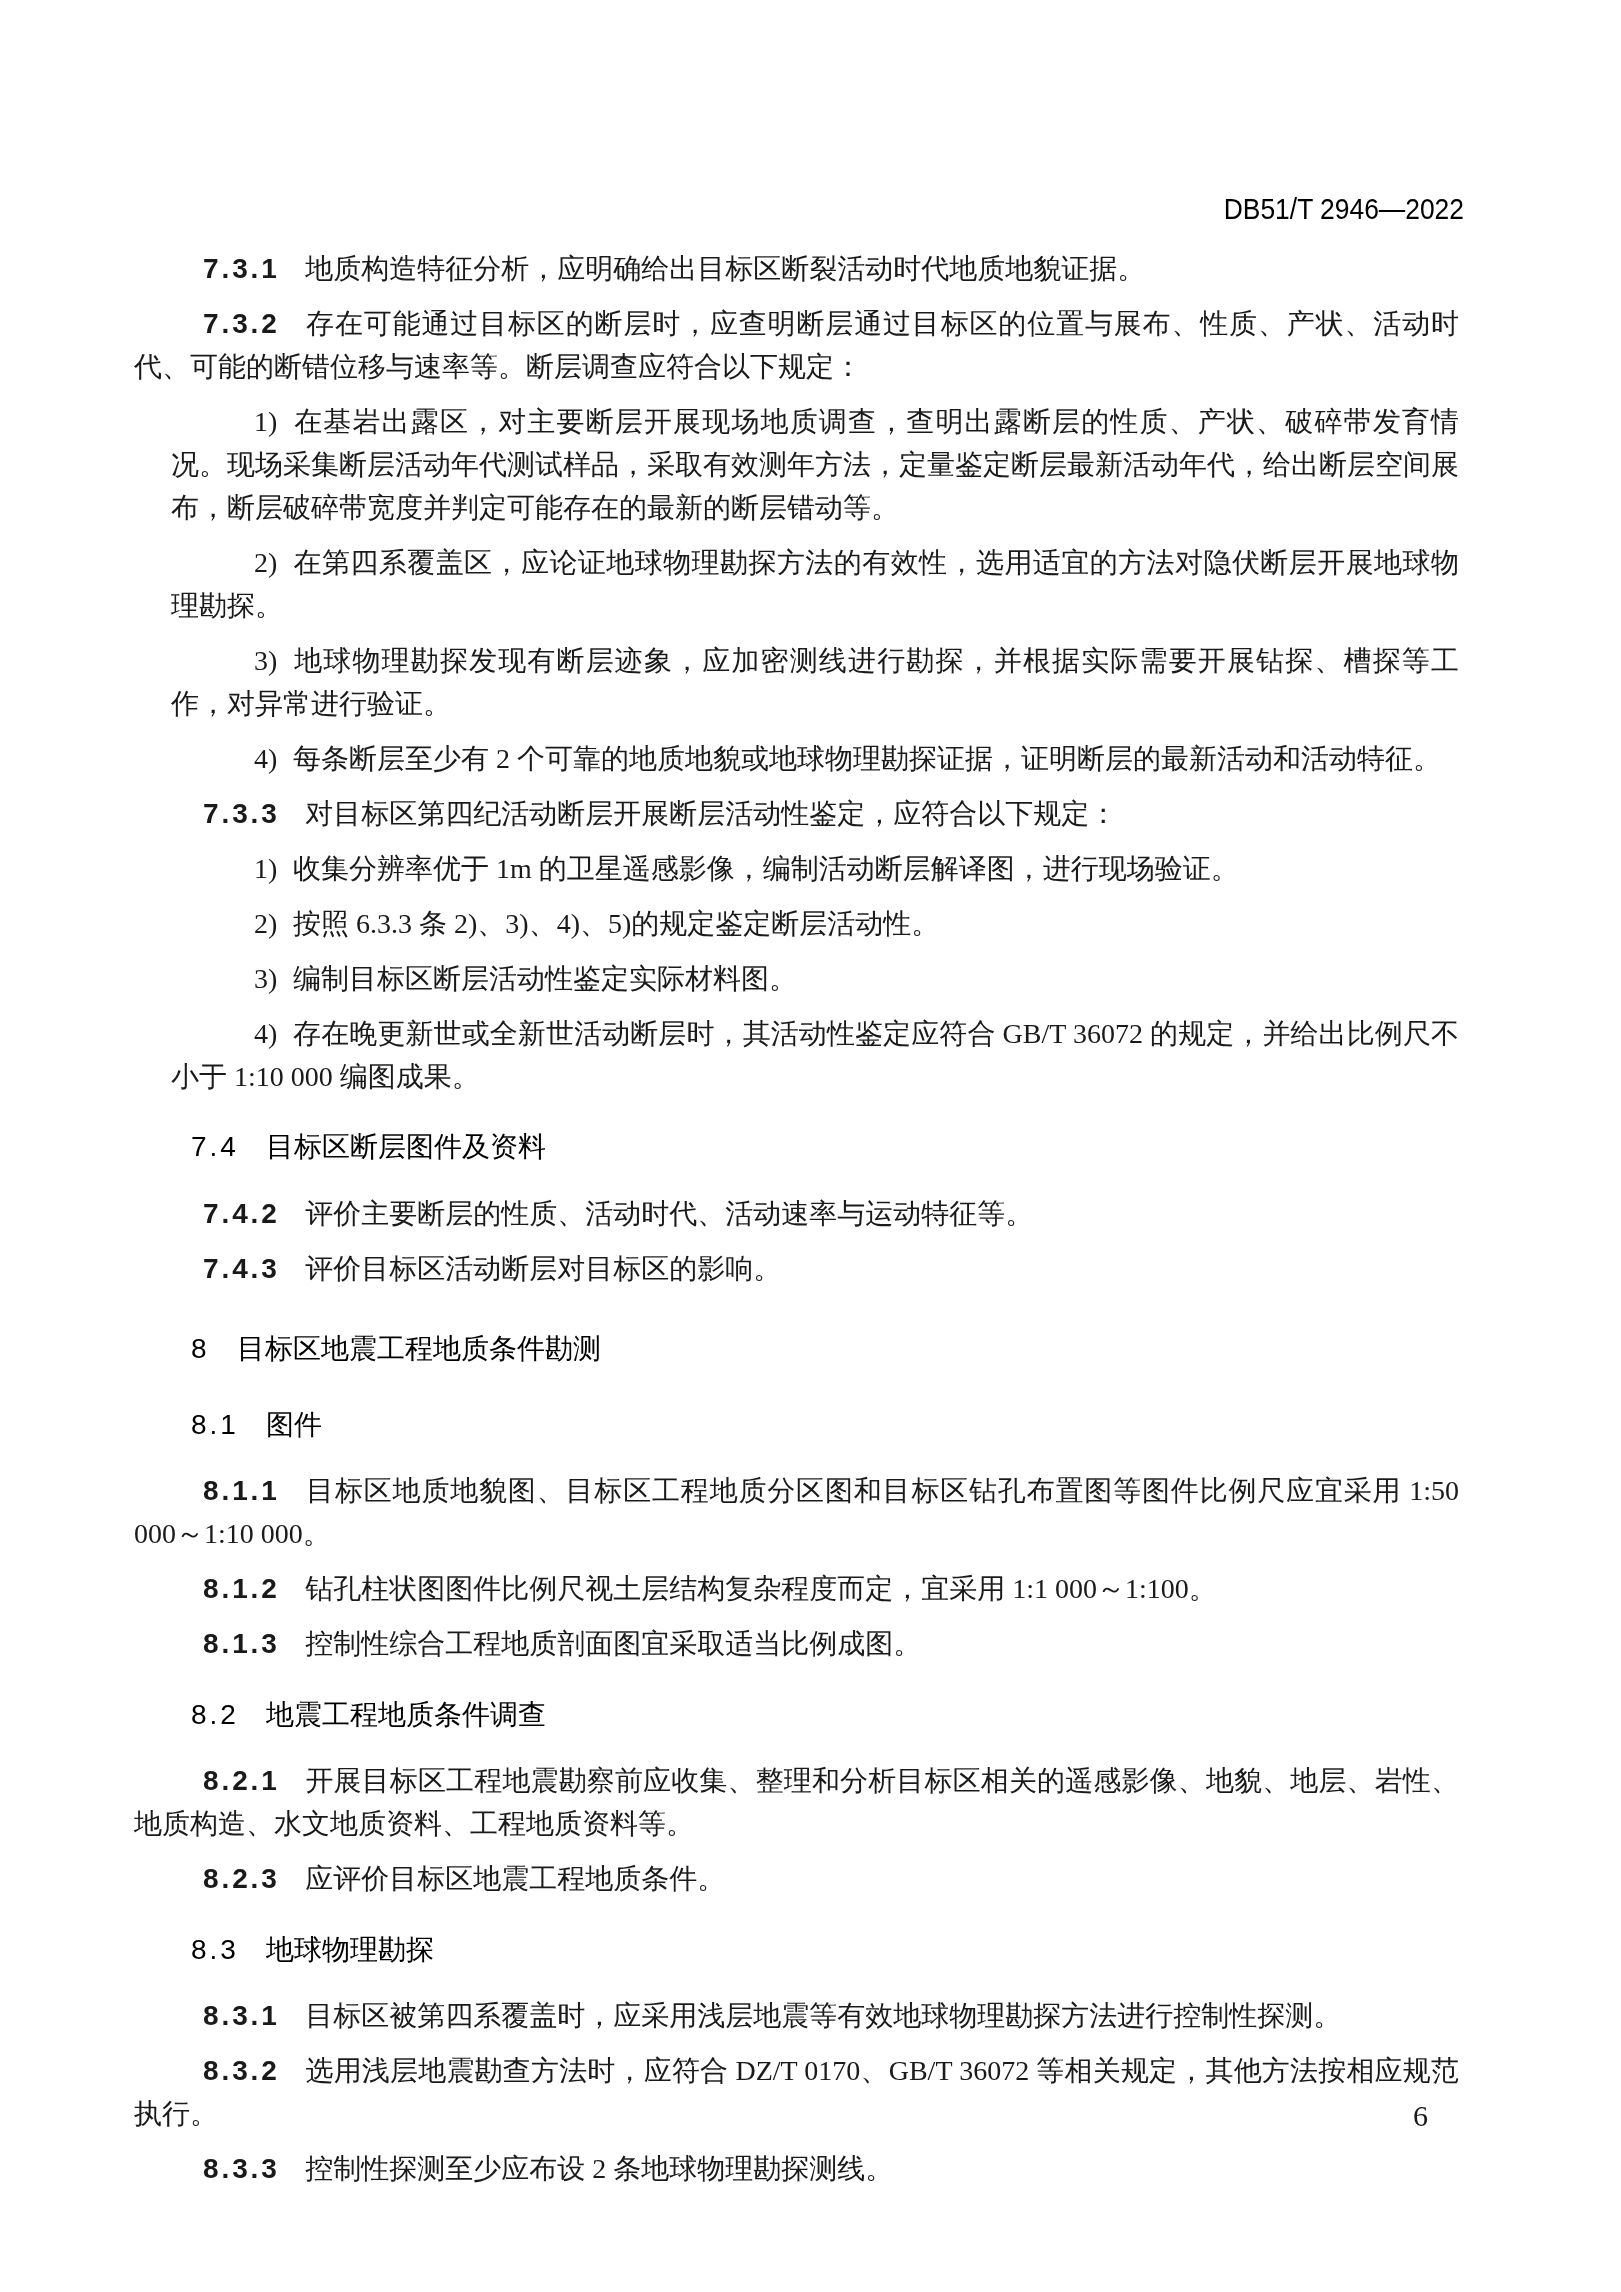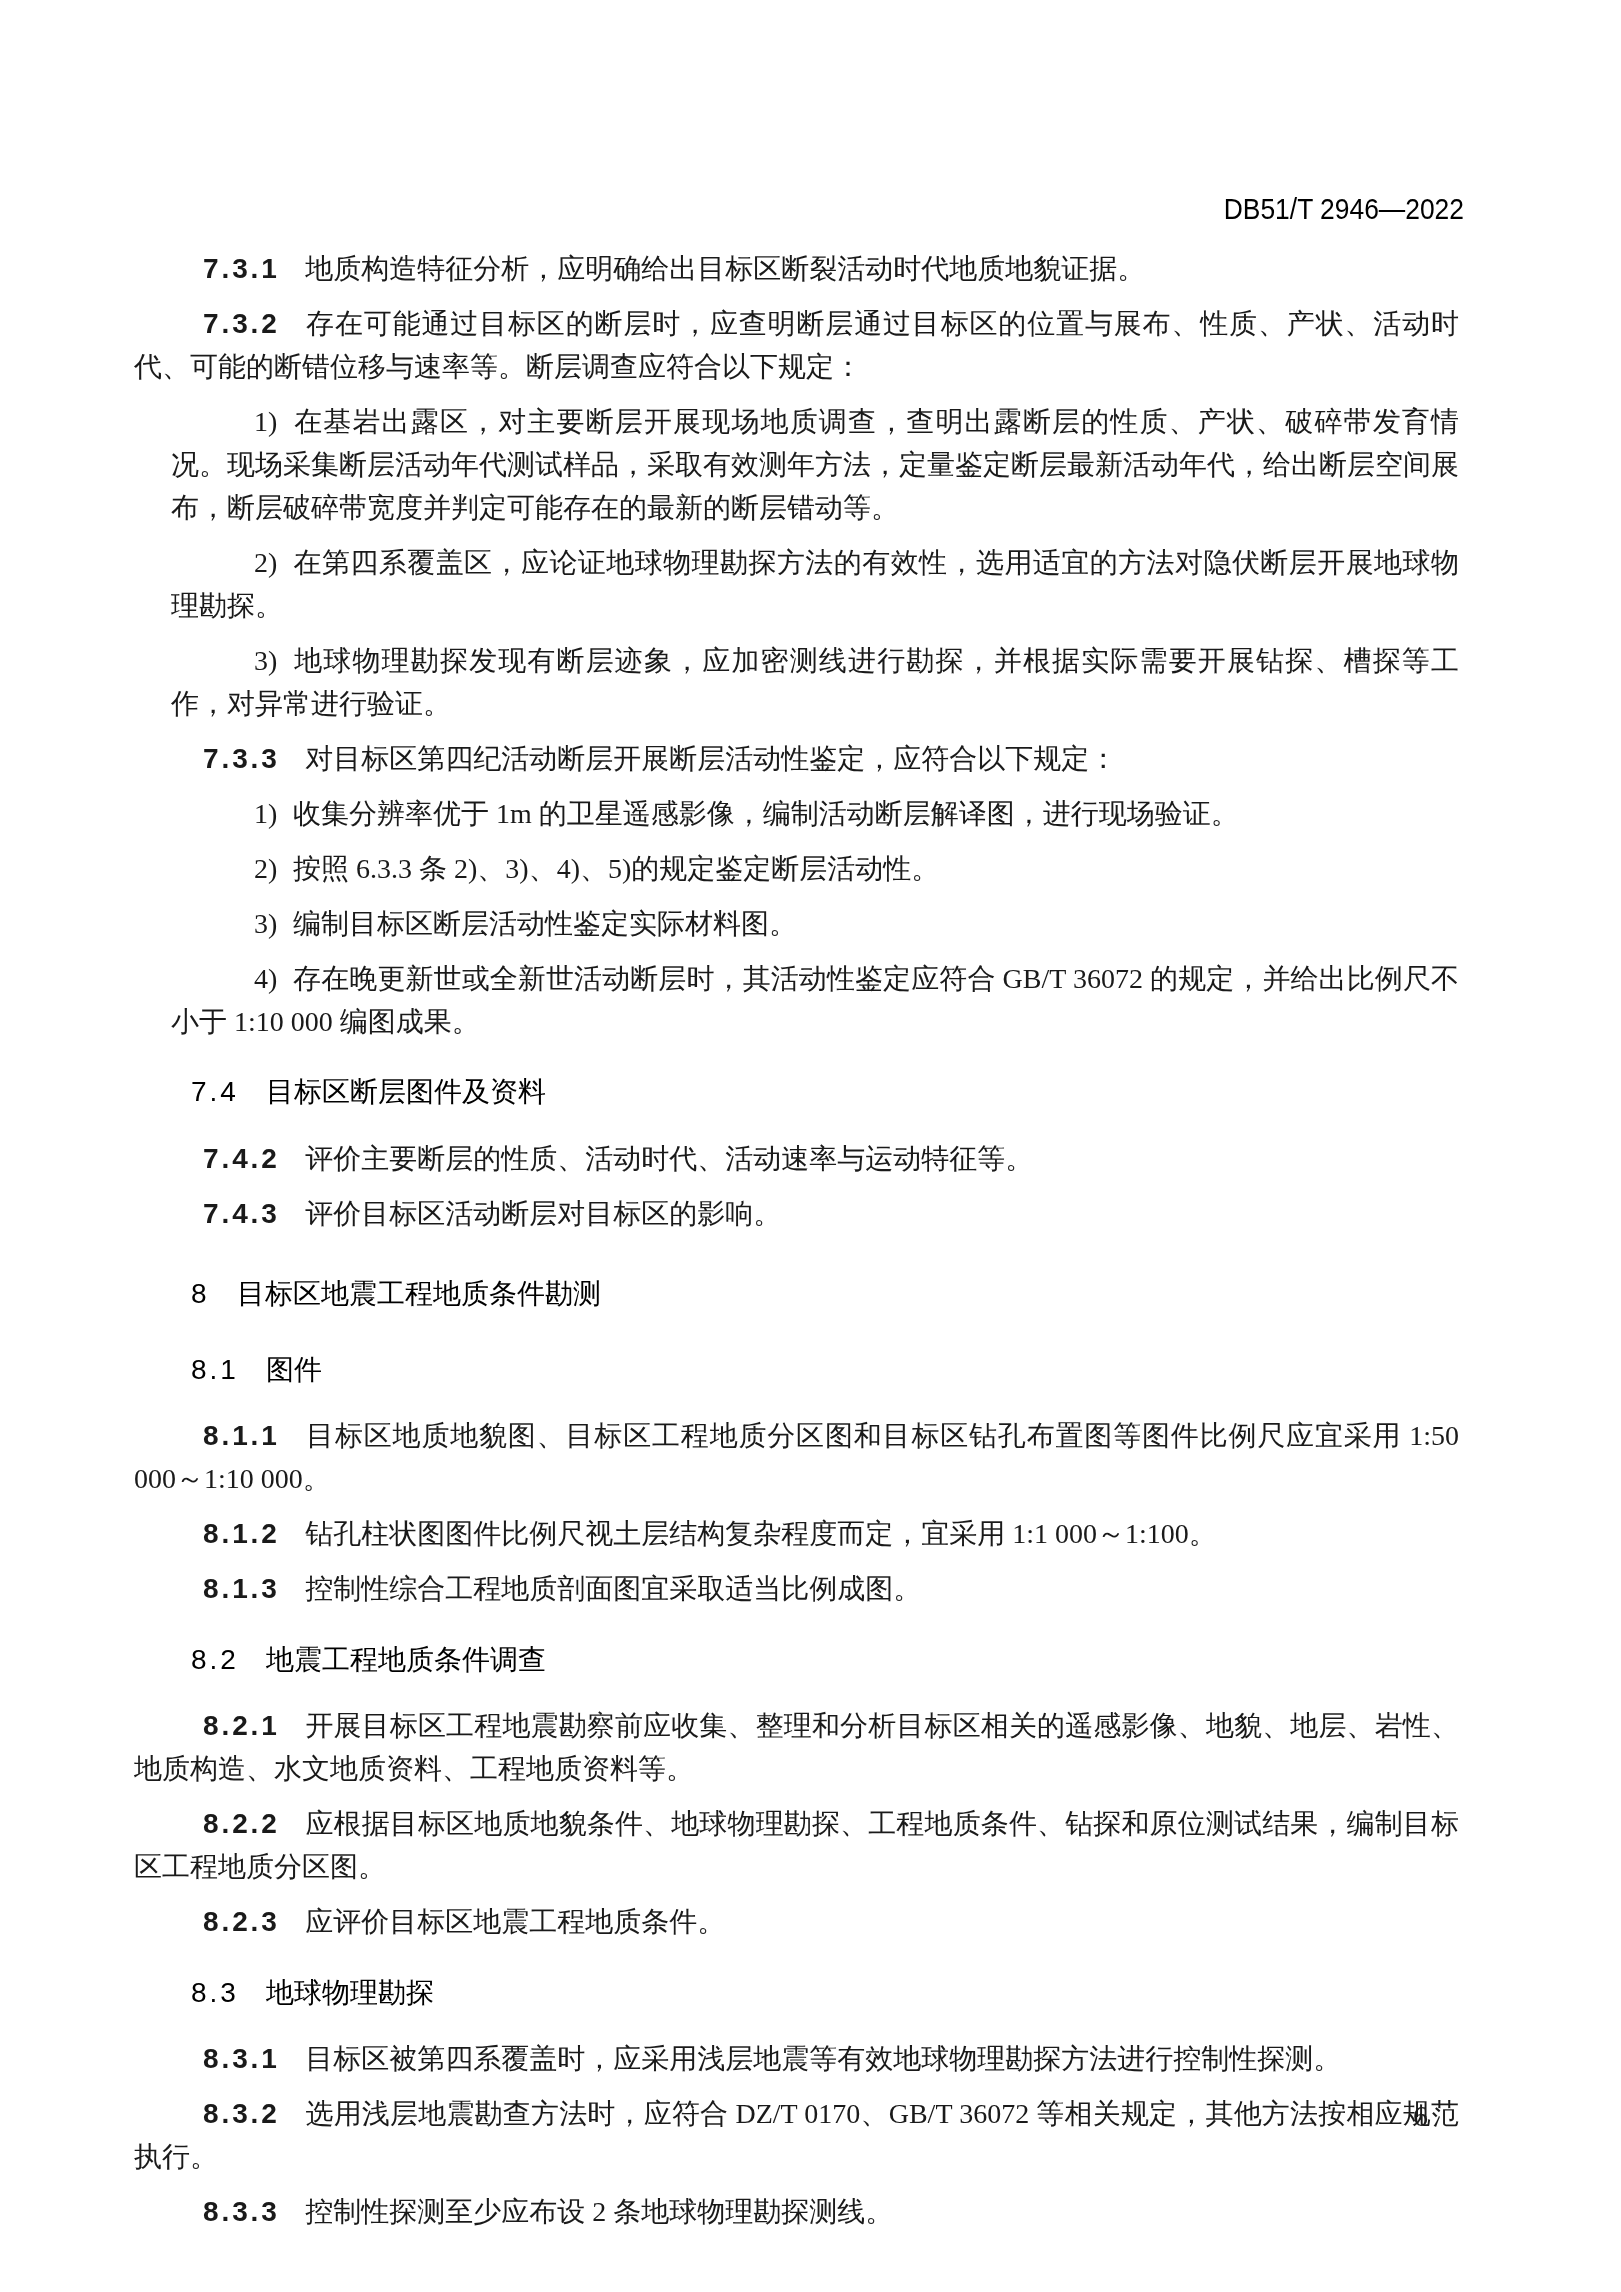--- a/index.html
+++ b/index.html
@@ -72,36 +72,36 @@
 
 <div class="page">
   <div class="doc-header">DB51/T 2946—2022</div>
 
   <div class="doc-body">
       <div class="blk clause"><span class="num">7.3.1</span><span class="txt">地质构造特征分析，应明确给出目标区断裂活动时代地质地貌证据。</span></div>
       <div class="blk clause"><span class="num">7.3.2</span><span class="txt">存在可能通过目标区的断层时，应查明断层通过目标区的位置与展布、性质、产状、活动时代、可能的断错位移与速率等。断层调查应符合以下规定：</span></div>
       <div class="blk list"><span class="num">1)</span><span class="txt">在基岩出露区，对主要断层开展现场地质调查，查明出露断层的性质、产状、破碎带发育情况。现场采集断层活动年代测试样品，采取有效测年方法，定量鉴定断层最新活动年代，给出断层空间展布，断层破碎带宽度并判定可能存在的最新的断层错动等。</span></div>
       <div class="blk list"><span class="num">2)</span><span class="txt">在第四系覆盖区，应论证地球物理勘探方法的有效性，选用适宜的方法对隐伏断层开展地球物理勘探。</span></div>
       <div class="blk list"><span class="num">3)</span><span class="txt">地球物理勘探发现有断层迹象，应加密测线进行勘探，并根据实际需要开展钻探、槽探等工作，对异常进行验证。</span></div>
+      <div class="blk list"><span class="num">4)</span><span class="txt">每条断层至少有 2 个可靠的地质地貌或地球物理勘探证据，证明断层的最新活动和活动特征。</span></div>
       <div class="blk clause"><span class="num">7.3.3</span><span class="txt">对目标区第四纪活动断层开展断层活动性鉴定，应符合以下规定：</span></div>
       <div class="blk list"><span class="num">1)</span><span class="txt">收集分辨率优于 1m 的卫星遥感影像，编制活动断层解译图，进行现场验证。</span></div>
       <div class="blk list"><span class="num">2)</span><span class="txt">按照 6.3.3 条 2)、3)、4)、5)的规定鉴定断层活动性。</span></div>
       <div class="blk list"><span class="num">3)</span><span class="txt">编制目标区断层活动性鉴定实际材料图。</span></div>
       <div class="blk list"><span class="num">4)</span><span class="txt">存在晚更新世或全新世活动断层时，其活动性鉴定应符合 GB/T 36072 的规定，并给出比例尺不小于 1:10 000 编图成果。</span></div>
       <div class="blk heading"><span class="num">7.4</span><span class="txt">目标区断层图件及资料</span></div>
       <div class="blk clause"><span class="num">7.4.2</span><span class="txt">评价主要断层的性质、活动时代、活动速率与运动特征等。</span></div>
       <div class="blk clause"><span class="num">7.4.3</span><span class="txt">评价目标区活动断层对目标区的影响。</span></div>
       <div class="blk chapter"><span class="num">8</span><span class="txt">目标区地震工程地质条件勘测</span></div>
       <div class="blk heading"><span class="num">8.1</span><span class="txt">图件</span></div>
       <div class="blk clause"><span class="num">8.1.1</span><span class="txt">目标区地质地貌图、目标区工程地质分区图和目标区钻孔布置图等图件比例尺应宜采用 1:50 000～1:10 000。</span></div>
       <div class="blk clause"><span class="num">8.1.2</span><span class="txt">钻孔柱状图图件比例尺视土层结构复杂程度而定，宜采用 1:1 000～1:100。</span></div>
       <div class="blk clause"><span class="num">8.1.3</span><span class="txt">控制性综合工程地质剖面图宜采取适当比例成图。</span></div>
       <div class="blk heading"><span class="num">8.2</span><span class="txt">地震工程地质条件调查</span></div>
       <div class="blk clause"><span class="num">8.2.1</span><span class="txt">开展目标区工程地震勘察前应收集、整理和分析目标区相关的遥感影像、地貌、地层、岩性、地质构造、水文地质资料、工程地质资料等。</span></div>
-      <div class="blk clause"><span class="num">8.2.2</span><span class="txt">应根据目标区地质地貌条件、地球物理勘探、工程地质条件、钻探和原位测试结果，编制目标区工程地质分区图。</span></div>
       <div class="blk clause"><span class="num">8.2.3</span><span class="txt">应评价目标区地震工程地质条件。</span></div>
       <div class="blk heading"><span class="num">8.3</span><span class="txt">地球物理勘探</span></div>
       <div class="blk clause"><span class="num">8.3.1</span><span class="txt">目标区被第四系覆盖时，应采用浅层地震等有效地球物理勘探方法进行控制性探测。</span></div>
       <div class="blk clause"><span class="num">8.3.2</span><span class="txt">选用浅层地震勘查方法时，应符合 DZ/T 0170、GB/T 36072 等相关规定，其他方法按相应规范执行。</span></div>
       <div class="blk clause"><span class="num">8.3.3</span><span class="txt">控制性探测至少应布设 2 条地球物理勘探测线。</span></div>
     </div>
 
   <div class="page-number">6</div>
 </div>
 

